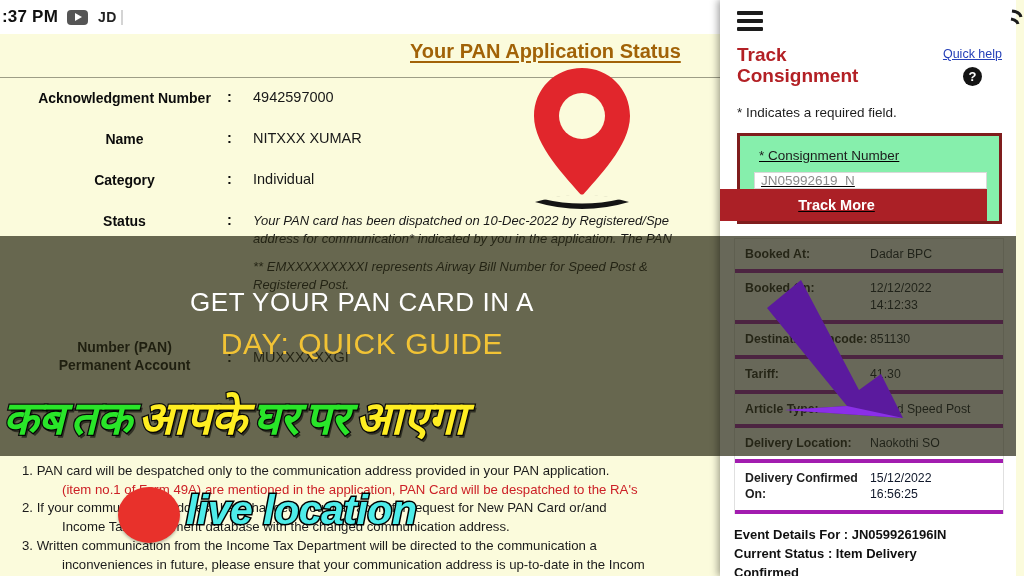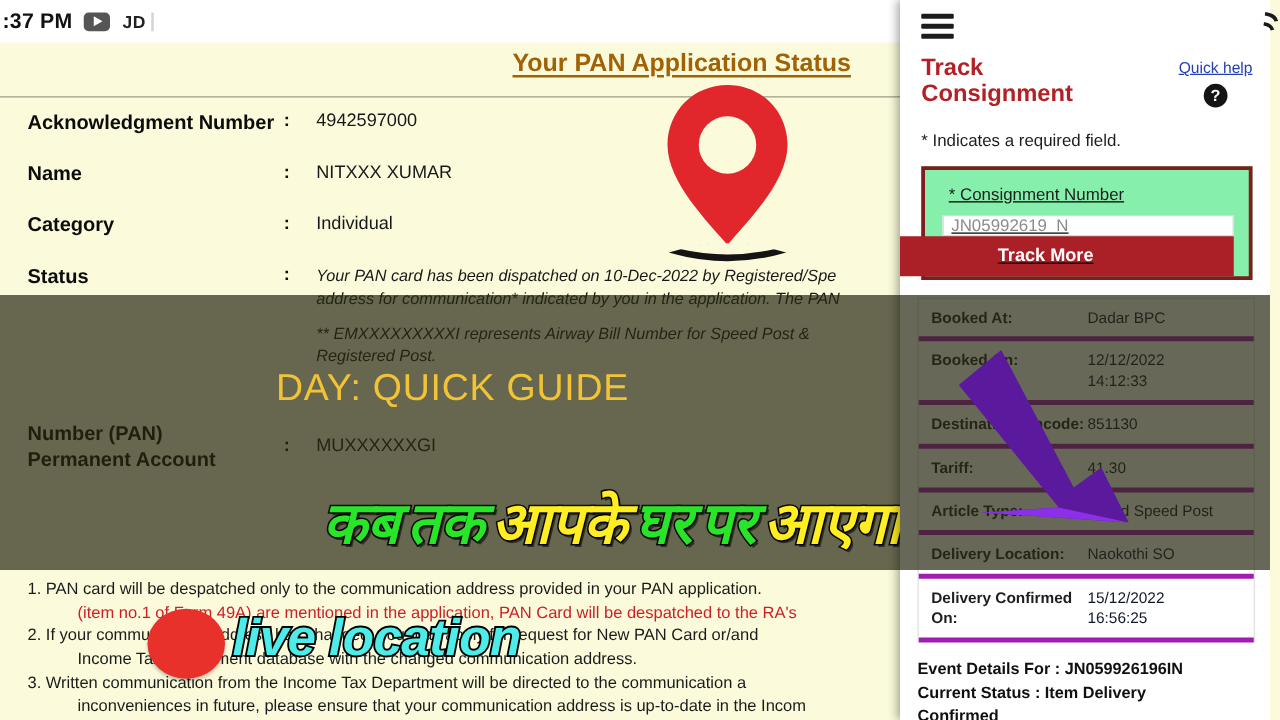--- a/index.html
+++ b/index.html
@@ -103,25 +103,26 @@
     width: 724px;
   }
   .pan-row {
     display: flex;
     align-items: flex-start;
     padding: 0 0 0 22px;
     min-height: 41px;
   }
   .pan-label {
     width: 205px;
-    font-size: 16px;
+    font-size: 14px;
     font-weight: bold;
     color: #0c0c0c;
     line-height: 1.3;
     padding-top: 3px;
+    text-align: center;
   }
   .pan-colon {
     width: 26px;
     font-size: 14.5px;
     font-weight: bold;
     color: #0c0c0c;
     padding-top: 3px;
   }
   .pan-value {
     flex: 1;
@@ -192,21 +193,21 @@
     letter-spacing: .6px;
     line-height: 1.3;
     margin-top: 5px;
   }
 
   
   .hindi-line {
     position: absolute;
     left: 0; top: 396px;
     width: 724px;
-    text-align: right;
+    text-align: left;
     z-index: 7;
     font-family: "Liberation Serif", serif;
     font-size: 46px;
     font-weight: bold;
     font-style: italic;
     line-height: 1;
     white-space: nowrap;
   }
   .hindi-line span {
     display: inline-block;
@@ -484,20 +485,21 @@
     <div class="n-line">1. PAN card will be despatched only to the communication address provided in your PAN application.</div>
     <div class="n-sub red">(item no.1 of Form 49A) are mentioned in the application, PAN Card will be despatched to the RA's</div>
     <div class="n-line">2. If your communication address has changed, you may apply for request for New PAN Card or/and</div>
     <div class="n-sub">Income Tax Department database with the changed communication address.</div>
     <div class="n-line">3. Written communication from the Income Tax Department will be directed to the communication a</div>
     <div class="n-sub">inconveniences in future, please ensure that your communication address is up-to-date in the Incom</div>
   </div>
 
   <div class="dark-band"></div>
   <div class="overlay-title">
+    <div class="l1">GET YOUR PAN CARD IN A</div>
     <div class="l2">DAY: QUICK GUIDE</div>
   </div>
 
   <div class="hindi-line">
     <span class="hi-g">कब</span><span class="hi-g">तक</span><span class="hi-y">आपके</span><span class="hi-g">घर</span><span class="hi-g">पर</span><span class="hi-y">आएगा</span>
   </div>
 
   <div class="red-dot"></div>
   <div class="live-loc">live location</div>
 

